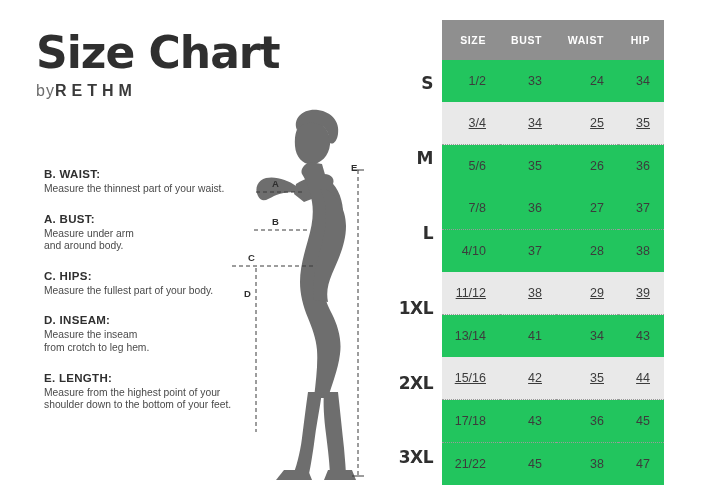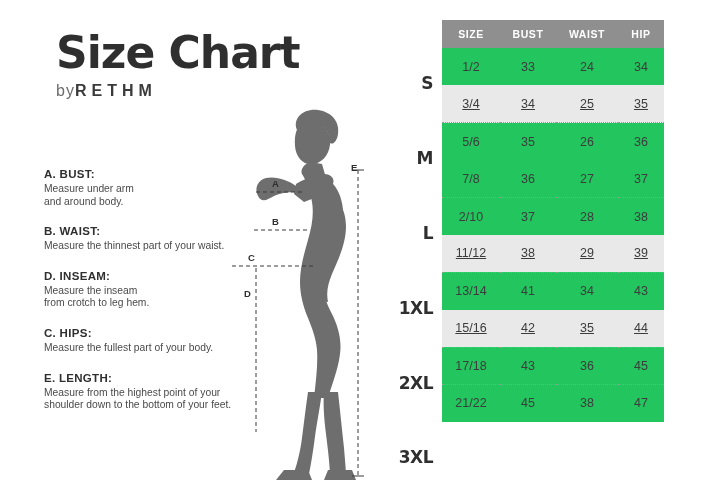--- a/index.html
+++ b/index.html
@@ -16,21 +16,21 @@
 
   
   #left-panel {
     position: absolute;
     left: 0; top: 0;
     width: 400px; height: 500px;
   }
 
   #title-block {
     position: absolute;
-    left: 56px; top: 30px;
+    left: 36px; top: 30px;
     width: 300px;
   }
   #page-title {
     font-family: "DejaVu Sans", sans-serif;
     font-size: 44px;
     line-height: 46px;
     font-weight: bold;
     letter-spacing: -1px;
     color: #2f2f2f;
     margin: 0;
@@ -102,24 +102,24 @@
   #size-table {
     position: absolute;
     left: 42px; top: 20px;
     width: 222px;
     border-collapse: collapse;
     table-layout: fixed;
   }
   #size-table th, #size-table td {
     font-size: 12.5px;
     color: #3c3c3c;
-    padding: 8px;
+    padding: 14px;
     height: 37.4px;
     vertical-align: middle;
-    text-align: center;
+    text-align: right;
     font-weight: normal;
   }
   #size-table col.c-size  { width: 58px; }
   #size-table col.c-bust  { width: 56px; }
   #size-table col.c-waist { width: 62px; }
   #size-table col.c-hip   { width: 46px; }
 
   #size-table thead th {
     font-size: 10.5px;
     font-weight: bold;
@@ -165,36 +165,36 @@
   <div id="title-block">
     <h1 id="page-title">Size Chart</h1>
     <div id="subtitle-row">
       <span id="subtitle-by">by</span>
       <span id="subtitle-brand">RETHM</span>
     </div>
   </div>
 
   <div id="measure-list">
       <div class="measure-item">
+        <div class="measure-head">B. WAIST:</div>
+        <div class="measure-desc">Measure the thinnest part of your waist.</div>
+      </div>
+      <div class="measure-item">
         <div class="measure-head">A. BUST:</div>
         <div class="measure-desc">Measure under arm
 and around body.</div>
       </div>
       <div class="measure-item">
-        <div class="measure-head">B. WAIST:</div>
-        <div class="measure-desc">Measure the thinnest part of your waist.</div>
+        <div class="measure-head">C. HIPS:</div>
+        <div class="measure-desc">Measure the fullest part of your body.</div>
       </div>
       <div class="measure-item">
         <div class="measure-head">D. INSEAM:</div>
         <div class="measure-desc">Measure the inseam
 from crotch to leg hem.</div>
-      </div>
-      <div class="measure-item">
-        <div class="measure-head">C. HIPS:</div>
-        <div class="measure-desc">Measure the fullest part of your body.</div>
       </div>
       <div class="measure-item">
         <div class="measure-head">E. LENGTH:</div>
         <div class="measure-desc">Measure from the highest point of your
 shoulder down to the bottom of your feet.</div>
       </div>
     </div>
 
   <div id="figure-wrap">
     <svg id="figure-svg" width="200" height="390" viewBox="0 0 200 390">
@@ -304,21 +304,21 @@
           <td>26</td>
           <td>36</td>
         </tr>
         <tr class="plain">
           <td>7/8</td>
           <td>36</td>
           <td>27</td>
           <td>37</td>
         </tr>
         <tr class="plain grp-sep">
-          <td>2/10</td>
+          <td>4/10</td>
           <td>37</td>
           <td>28</td>
           <td>38</td>
         </tr>
         <tr class="shaded">
           <td>11/12</td>
           <td>38</td>
           <td>29</td>
           <td>39</td>
         </tr>

